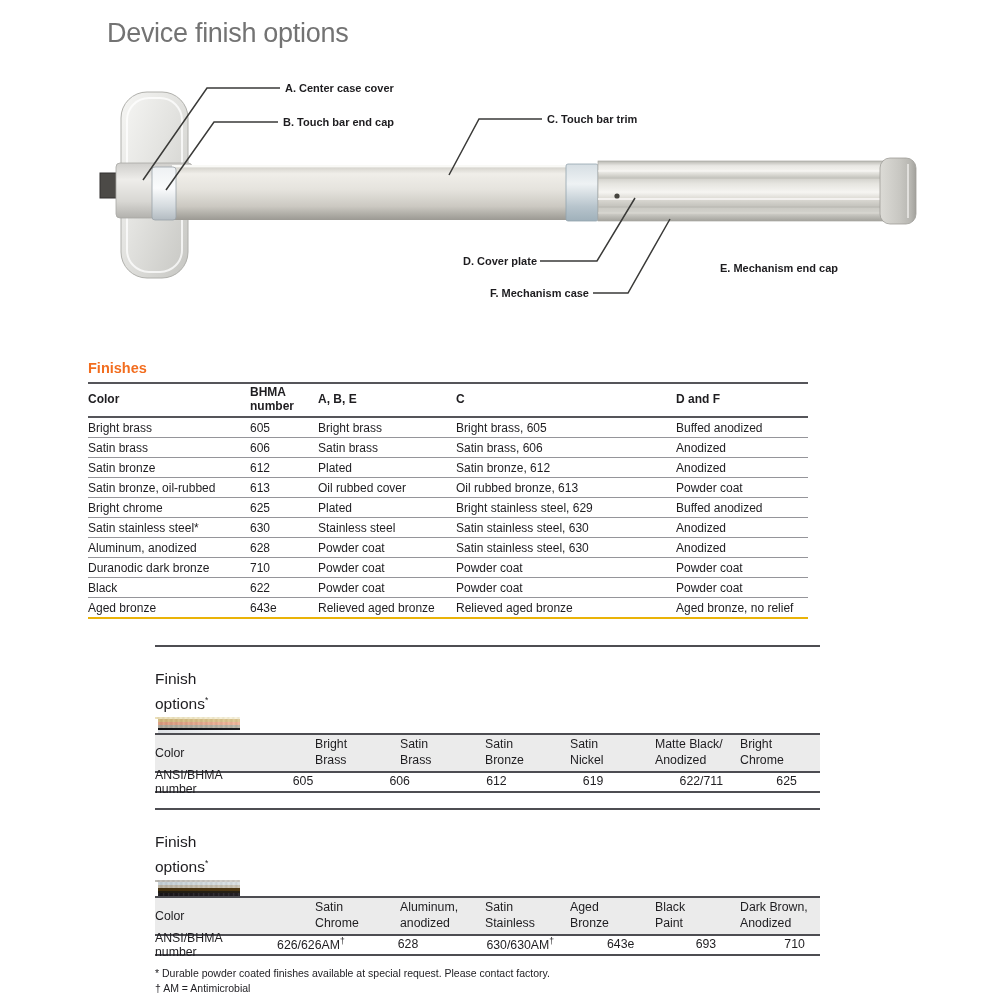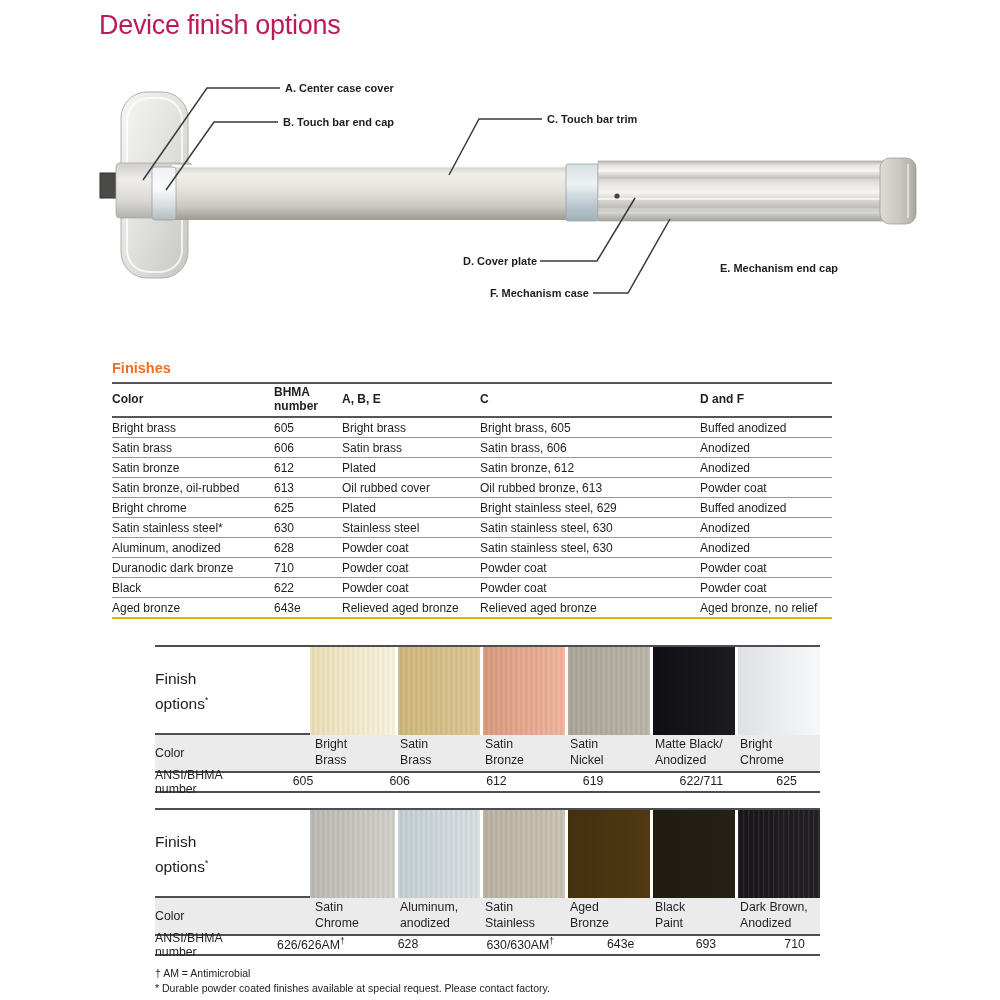--- a/index.html
+++ b/index.html
@@ -1,44 +1,44 @@
 <!DOCTYPE html>
 <html><head>
 <meta charset="utf-8">
 <style>
   html,body { margin:0; padding:0; background:#fff; }
   .page {
     position:relative; width:1000px; height:1000px; background:#ffffff;
     font-family:"Liberation Sans", sans-serif; color:#1e1d20; overflow:hidden;
   }
   h1.title {
-    position:absolute; left:99px; top:10px; margin:0;
-    font-size:27px; font-weight:400; letter-spacing:-0.3px; color:#be185d;
+    position:absolute; left:99px; top:10px; margin:8px;
+    font-size:27px; font-weight:400; letter-spacing:-0.3px; color:#737373;
   }
   #diagram { position:absolute; left:0; top:0; }
   .dlabel { font-family:"Liberation Sans", sans-serif; font-size:11px; font-weight:bold; fill:#1d1c1f; }
 
   
-  .finishes { position:absolute; left:112px; top:360px; width:720px; }
+  .finishes { position:absolute; left:88px; top:360px; width:720px; }
   .finishes h2 { margin:0 0 6px 0; font-size:14.5px; font-weight:700; color:#f26d1f; }
   table.ftable { border-collapse:collapse; width:720px; table-layout:fixed; font-size:12px; }
   table.ftable thead th {
     text-align:left; font-weight:700; padding:0; height:32px; vertical-align:middle;
     line-height:1.15; border-top:2px solid #55555a; border-bottom:2px solid #55555a;
   }
   table.ftable tbody td {
     padding:2.5px 0; border-bottom:1.5px solid #95959a; white-space:nowrap;
     overflow:hidden;
   }
   table.ftable tbody tr:last-child td { border-bottom:2px solid #eab308; }
 
   
   .stable { position:absolute; left:155px; width:665px; }
   .srow { display:flex; box-sizing:border-box; }
-  .sw-band { height:88px; border-top:2px solid #4d4d52; }
+  .sw-band { height:88px; border-top:2px solid #4d4d52;flex-direction:column; }
   .slabel {
     width:155px; box-sizing:border-box; padding-top:20px;
     font-size:15.5px; line-height:1.6; color:#1d1c1f; background:#fff;
   }
   .sw { width:85px; height:88px; }
   .sw + .sw { border-left:3px solid #fff; box-sizing:border-box; }
   .crow { background:#ebebeb; min-height:38px; border-top:2px solid #4d4d52; align-items:center; }
   .arow { height:22px; border-top:2px solid #4d4d52; border-bottom:2px solid #4d4d52; align-items:center;gap:48px; }
   .slabel2 { width:155px; box-sizing:border-box; font-size:12.3px; }
   .shead, .sval { width:85px; box-sizing:border-box; padding-left:5px; font-size:12.3px; line-height:1.3; }
@@ -289,17 +289,17 @@
         <div class="sval">626/626AM<sup>†</sup></div>
         <div class="sval">628</div>
         <div class="sval">630/630AM<sup>†</sup></div>
         <div class="sval">643e</div>
         <div class="sval">693</div>
         <div class="sval">710</div>
       </div>
     </div>
 
   <div class="footnotes">
+    <div>* Durable powder coated finishes available at special request. Please contact factory.</div>
     <div>† AM = Antimicrobial</div>
-    <div>* Durable powder coated finishes available at special request. Please contact factory.</div>
   </div>
 
 </div>
 
 </body></html>

